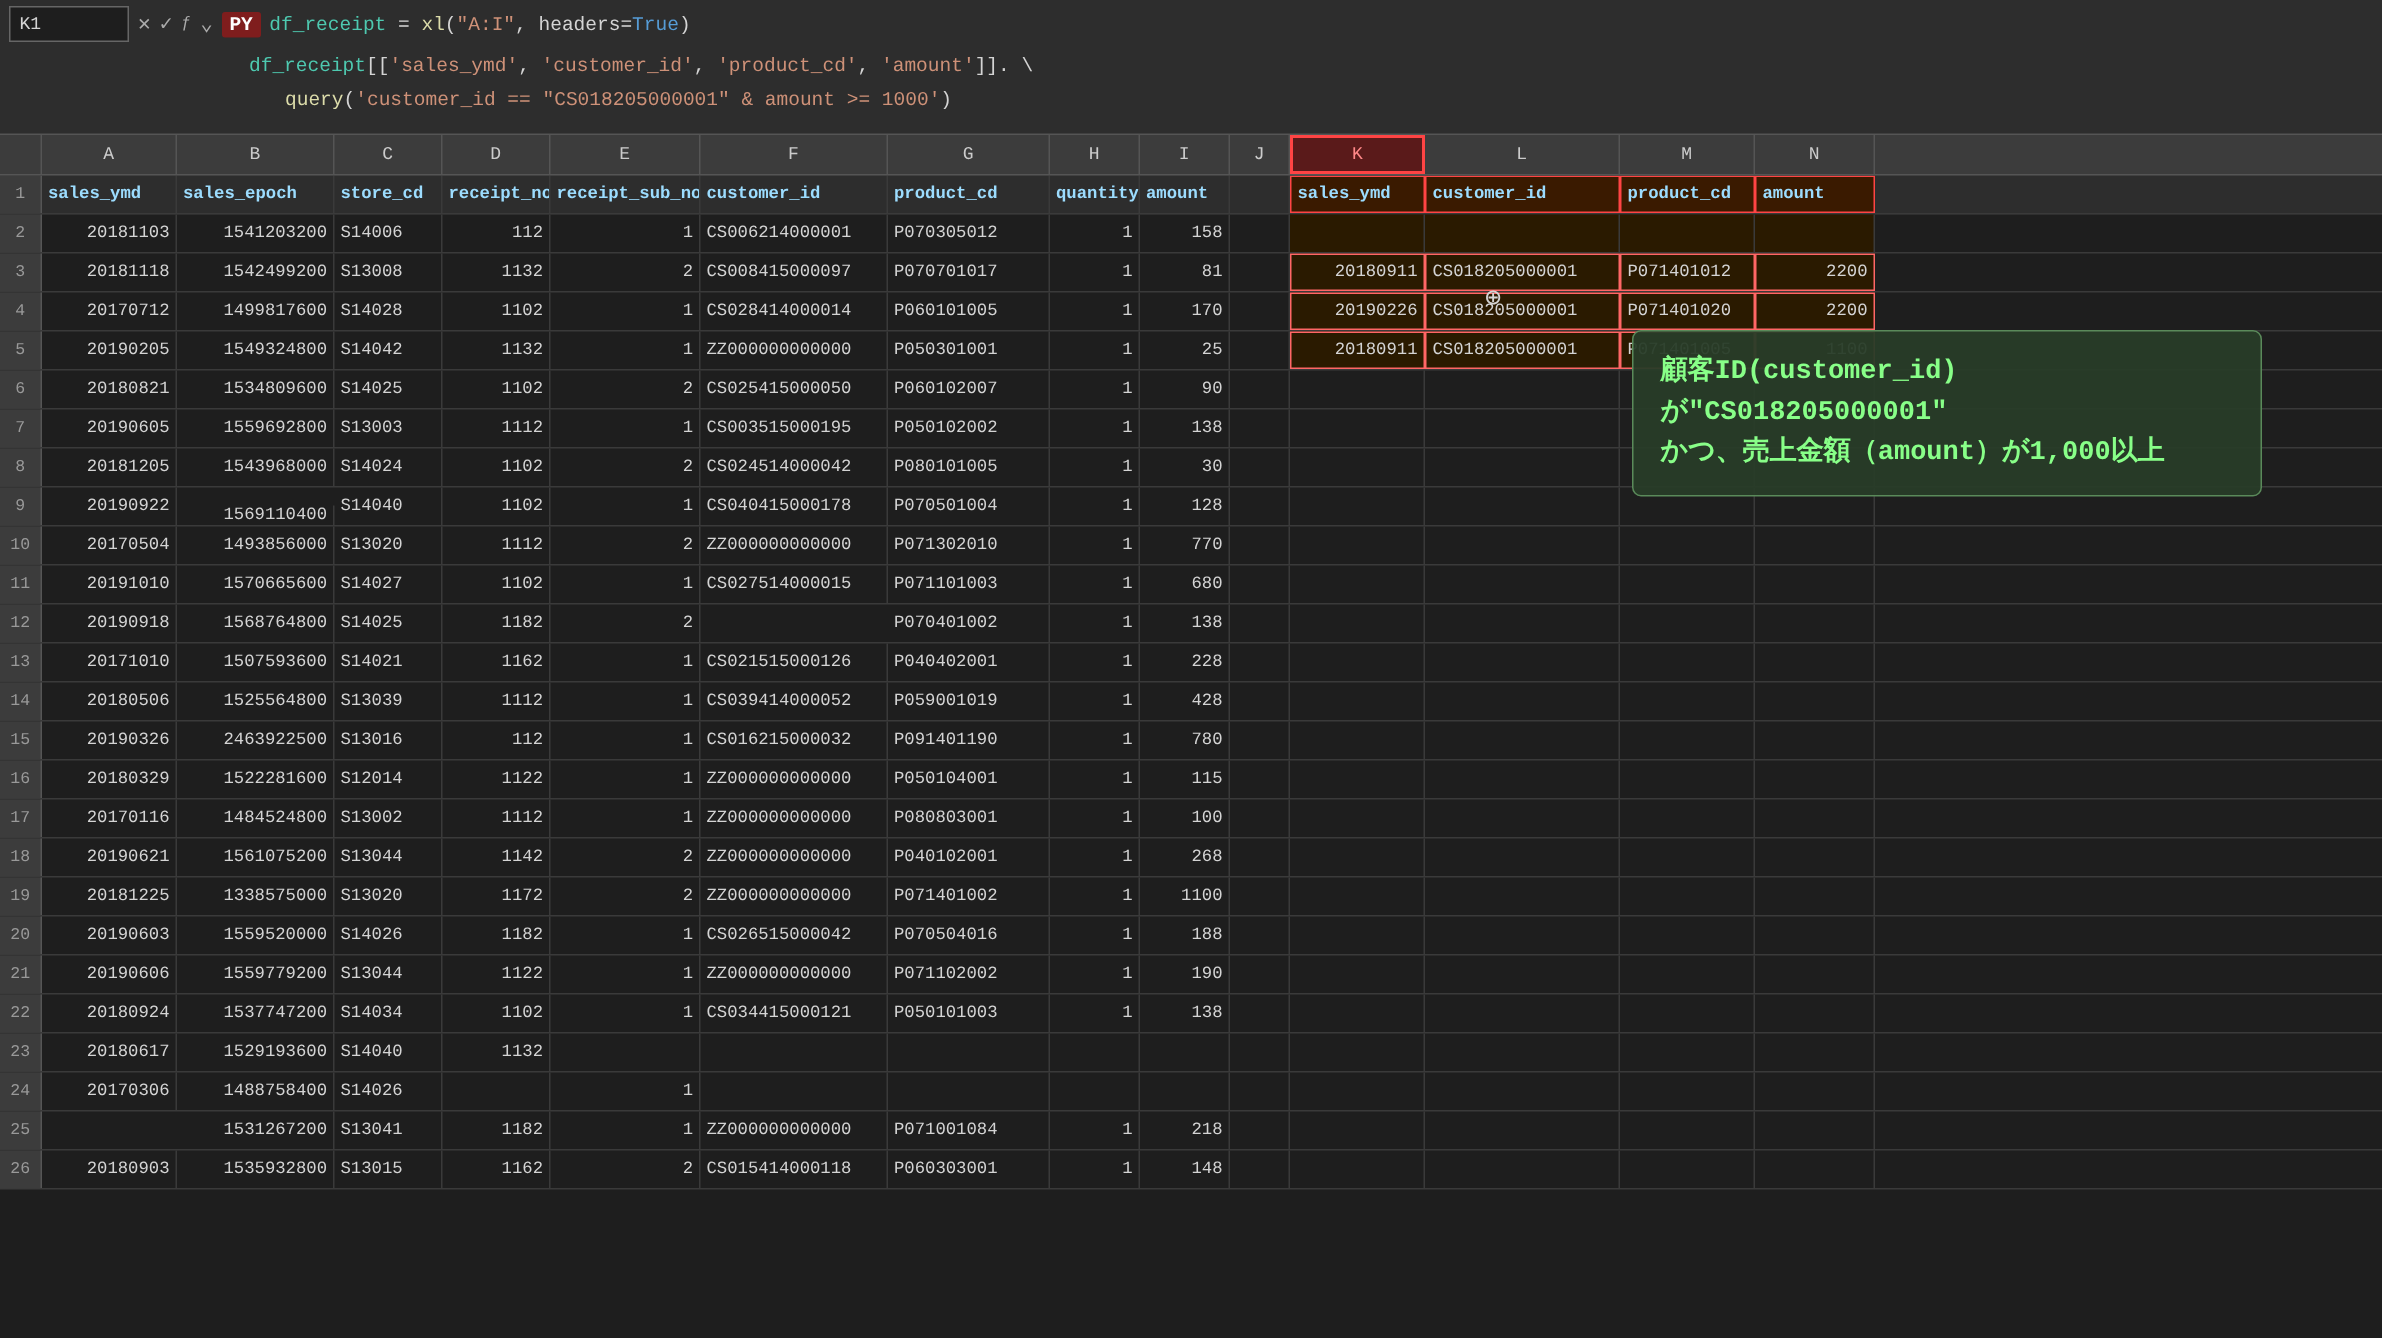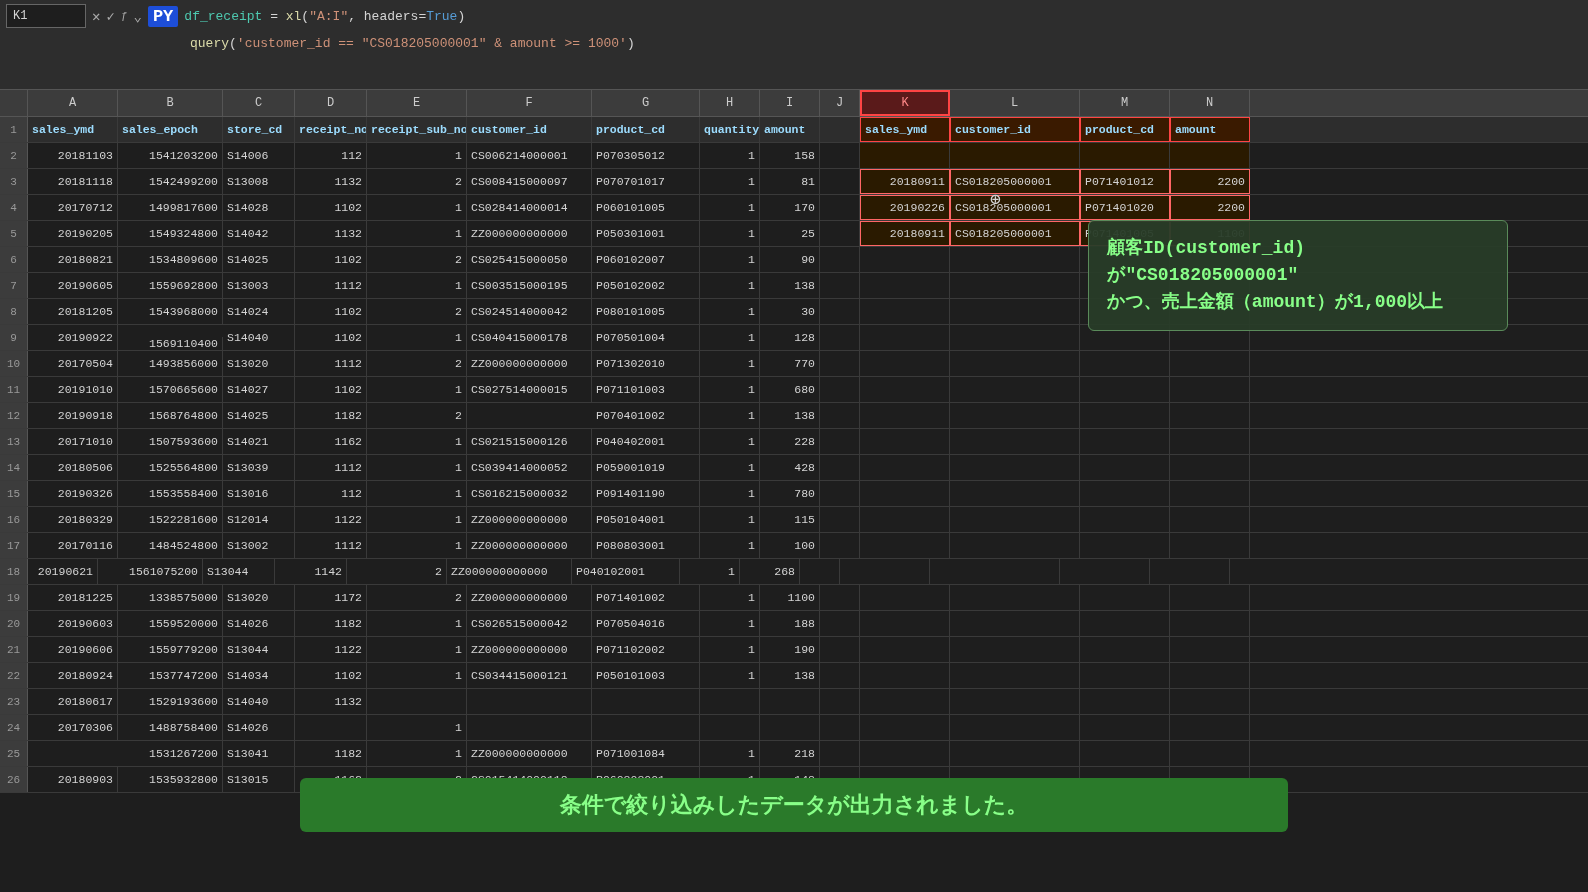--- a/index.html
+++ b/index.html
@@ -33,24 +33,24 @@
       height: 24px;
       display: flex;
       align-items: center;
     }
     .formula-icon {
       color: #aaa;
       font-size: 14px;
       cursor: pointer;
     }
     .py-badge {
-      background: #1d4ed8;
+      background: #7f1d1d;
       color: white;
       padding: 1px 5px;
-      font-size: 17px;
+      font-size: 13px;
       font-weight: bold;
       border-radius: 2px;
     }
     .formula-text {
       color: #d4d4d4;
       font-size: 13px;
       line-height: 1.6;
       flex: 1;
       padding-top: 2px;
     }
@@ -181,20 +181,23 @@
         <span class="formula-icon">✕</span>
         <span class="formula-icon">✓</span>
         <span class="formula-icon" style="font-size:11px;">ƒ</span>
         <span class="formula-icon">⌄</span>
         <span class="py-badge">PY</span>
         <div class="formula-text">
           <span class="var-green">df_receipt</span> = <span class="func-yellow">xl</span>(<span class="str-orange">"A:I"</span>, headers=<span class="kw-blue">True</span>)
         </div>
       </div>
       <div style="padding-left:160px;">
+        <div class="formula-text">
+          <span class="var-green">df_receipt</span>[[<span class="str-orange">'sales_ymd'</span>, <span class="str-orange">'customer_id'</span>, <span class="str-orange">'product_cd'</span>, <span class="str-orange">'amount'</span>]]. \
+        </div>
         <div class="formula-text" style="padding-left:24px;">
           <span class="func-yellow">query</span>(<span class="str-orange">'customer_id == "CS018205000001" &amp; amount &gt;= 1000'</span>)
         </div>
       </div>
     </div>
   </div>
 
   <div class="spreadsheet-wrapper">
     <div class="spreadsheet">
 
@@ -478,21 +481,21 @@
         <div class="cell" style="width:40px;"></div>
         <div class="cell" style="width:90px;"></div>
         <div class="cell" style="width:130px;"></div>
         <div class="cell" style="width:90px;"></div>
         <div class="cell" style="width:80px;"></div>
       </div>
 
       <div class="grid-row">
         <div class="row-num">15</div>
         <div class="cell number" style="width:90px;">20190326</div>
-        <div class="cell number" style="width:105px;">1553558400</div>
+        <div class="cell number" style="width:105px;">2463922500</div>
         <div class="cell" style="width:72px;">S13016</div>
         <div class="cell number" style="width:72px;">112</div>
         <div class="cell number" style="width:100px;">1</div>
         <div class="cell" style="width:125px;">CS016215000032</div>
         <div class="cell" style="width:108px;">P091401190</div>
         <div class="cell number" style="width:60px;">1</div>
         <div class="cell number" style="width:60px;">780</div>
         <div class="cell" style="width:40px;"></div>
         <div class="cell" style="width:90px;"></div>
         <div class="cell" style="width:130px;"></div>
@@ -531,21 +534,21 @@
         <div class="cell number" style="width:60px;">100</div>
         <div class="cell" style="width:40px;"></div>
         <div class="cell" style="width:90px;"></div>
         <div class="cell" style="width:130px;"></div>
         <div class="cell" style="width:90px;"></div>
         <div class="cell" style="width:80px;"></div>
       </div>
 
       <div class="grid-row">
         <div class="row-num">18</div>
-        <div class="cell number" style="width:70px;">20190621</div>
+        <div class="cell number" style="width:90px;">20190621</div>
         <div class="cell number" style="width:105px;">1561075200</div>
         <div class="cell" style="width:72px;">S13044</div>
         <div class="cell number" style="width:72px;">1142</div>
         <div class="cell number" style="width:100px;">2</div>
         <div class="cell" style="width:125px;">ZZ000000000000</div>
         <div class="cell" style="width:108px;">P040102001</div>
         <div class="cell number" style="width:60px;">1</div>
         <div class="cell number" style="width:60px;">268</div>
         <div class="cell" style="width:40px;"></div>
         <div class="cell" style="width:90px;"></div>
@@ -699,19 +702,16 @@
       </div>
 
     </div>
   </div>
 
   <div class="tooltip-popup">
     <div>顧客ID(customer_id)が"CS018205000001"</div>
     <div>かつ、売上金額（amount）が1,000以上</div>
   </div>
 
-  <div class="bottom-banner">
-    <span>条件で絞り込みしたデータが出力されました。</span>
-  </div>
 
   <div style="position:absolute; top:188px; left:990px; z-index:150; pointer-events:none; font-size:18px;">⊕</div>
 
 </div>
 
 </body></html>

